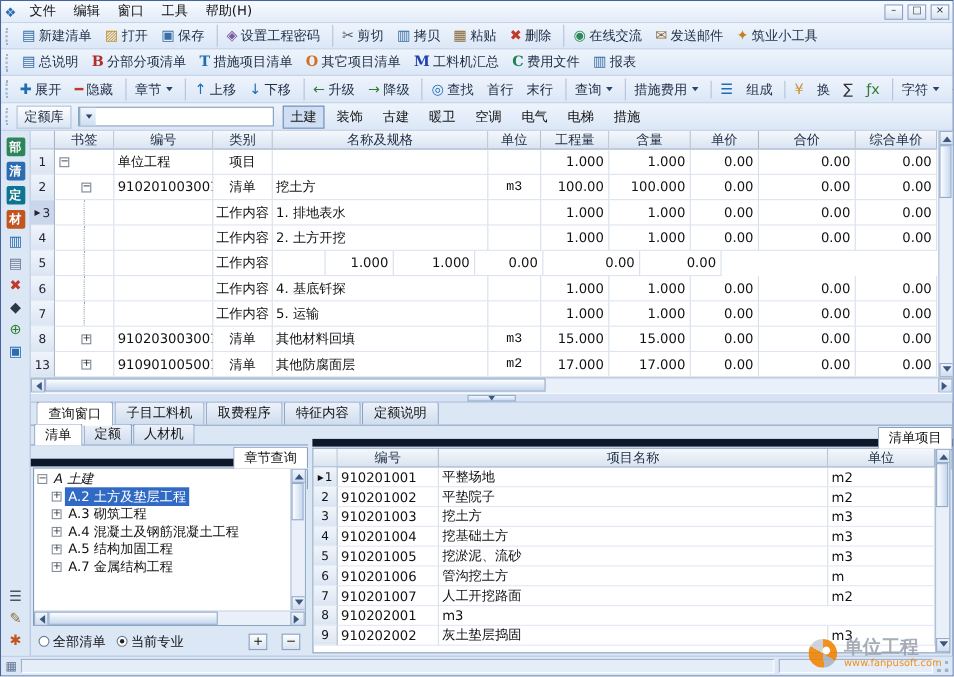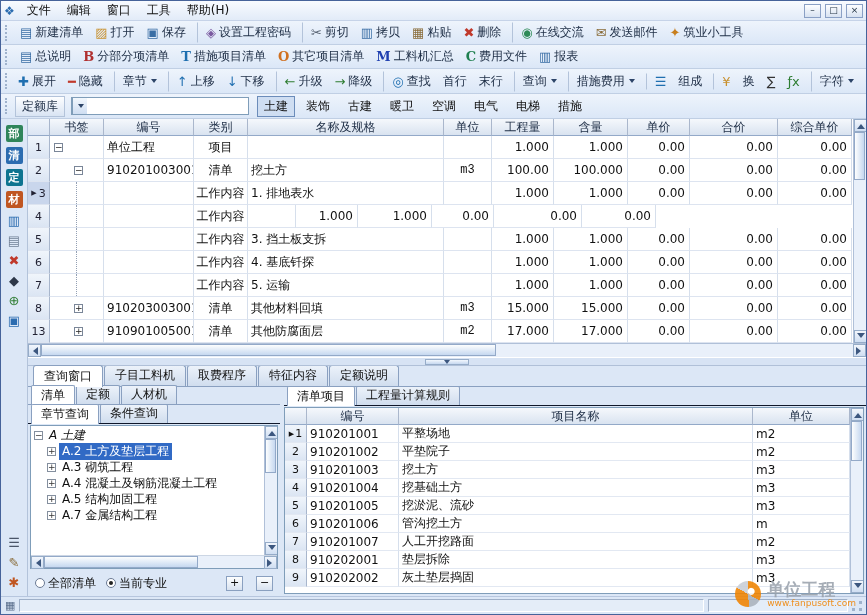--- a/index.html
+++ b/index.html
@@ -94,21 +94,21 @@
   .collapsebtn .t-dn{border-width:3px;border-top-width:4px;margin-top:2px;}
   .btabs{height:21px;display:flex;align-items:flex-end;gap:1px;padding-left:5px;border-bottom:1px solid #8aa0c0;}
   .tab{padding:1px 10px 2px 10px;border:1px solid #8aa0c0;border-bottom:none;border-radius:3px 3px 0 0;
        background:linear-gradient(#ecf2fa,#d0ddee);white-space:nowrap;}
   .tab.active{background:#fff;position:relative;top:1px;padding-top:2px;}
 
   
   .panels{flex:1;display:flex;}
   .lpanel{width:252px;display:flex;flex-direction:column;}
   .ltabs{height:18px;display:flex;align-items:flex-end;gap:1px;padding-left:3px;border-bottom:1px solid #8aa0c0;}
-  .ltabs2{height:19px;display:flex;align-items:flex-end;gap:1px;padding-left:3px;border-bottom:1px solid #0f172a;}
+  .ltabs2{height:19px;display:flex;align-items:flex-end;gap:1px;padding-left:3px;border-bottom:7px solid #0f172a;flex-direction:column;}
   .stab{padding:0 9px 1px 9px;border:1px solid #8aa0c0;border-bottom:none;border-radius:2px 2px 0 0;
         background:linear-gradient(#ecf2fa,#d0ddee);white-space:nowrap;}
   .stab.active{background:#fff;position:relative;top:1px;padding-top:1px;}
   .treewrap{flex:1;margin:1px 2px;border:1px solid #7f9db9;background:#fff;display:flex;flex-direction:column;}
   .treebody{flex:1;display:flex;overflow:hidden;}
   .tree{flex:1;padding-top:1px;overflow:hidden;}
   .titem{height:16px;display:flex;align-items:center;white-space:nowrap;}
   .lv-0{padding-left:3px;font-style:italic;}.lv-1{padding-left:16px;}
   .tbx{width:9px;height:9px;flex:none;border:1px solid #848f9e;background:#fff;font-size:9px;line-height:7px;text-align:center;color:#333;margin-right:3px;}
   .bx-minus::before{content:"−";}.bx-plus::before{content:"+";}
@@ -456,35 +456,35 @@
               <span class="gc c9 num">0.00</span>
               <span class="gc c10 num">0.00</span>
             </div>
             <div class="grow">
               <span class="gc c0 gut">4</span>
               <span class="gc c1">
                 <span class="treebox tb-line ind-1"></span>
               </span>
               <span class="gc c2 left"></span>
               <span class="gc c3 cen">工作内容</span>
+              <span class="gc c4 left">2. 土方开挖</span>
               <span class="gc c5 cen"></span>
               <span class="gc c6 num">1.000</span>
               <span class="gc c7 num">1.000</span>
               <span class="gc c8 num">0.00</span>
               <span class="gc c9 num">0.00</span>
               <span class="gc c10 num">0.00</span>
             </div>
             <div class="grow">
               <span class="gc c0 gut">5</span>
               <span class="gc c1">
                 <span class="treebox tb-line ind-1"></span>
               </span>
               <span class="gc c2 left"></span>
               <span class="gc c3 cen">工作内容</span>
-              <span class="gc c4 left">3. 挡土板支拆</span>
               <span class="gc c5 cen"></span>
               <span class="gc c6 num">1.000</span>
               <span class="gc c7 num">1.000</span>
               <span class="gc c8 num">0.00</span>
               <span class="gc c9 num">0.00</span>
               <span class="gc c10 num">0.00</span>
             </div>
             <div class="grow">
               <span class="gc c0 gut">6</span>
               <span class="gc c1">
@@ -717,21 +717,20 @@
                 </div>
                 <div class="rrow">
                   <span class="rc r0">7</span>
                   <span class="rc r1 left">910201007</span>
                   <span class="rc r2 left">人工开挖路面</span>
                   <span class="rc r3 left">m2</span>
                 </div>
                 <div class="rrow">
                   <span class="rc r0">8</span>
                   <span class="rc r1 left">910202001</span>
-                  <span class="rc r2 left">垫层拆除</span>
                   <span class="rc r3 left">m3</span>
                 </div>
                 <div class="rrow">
                   <span class="rc r0">9</span>
                   <span class="rc r1 left">910202002</span>
                   <span class="rc r2 left">灰土垫层捣固</span>
                   <span class="rc r3 left">m3</span>
                 </div>
             </div>
             <div class="vscroll">

